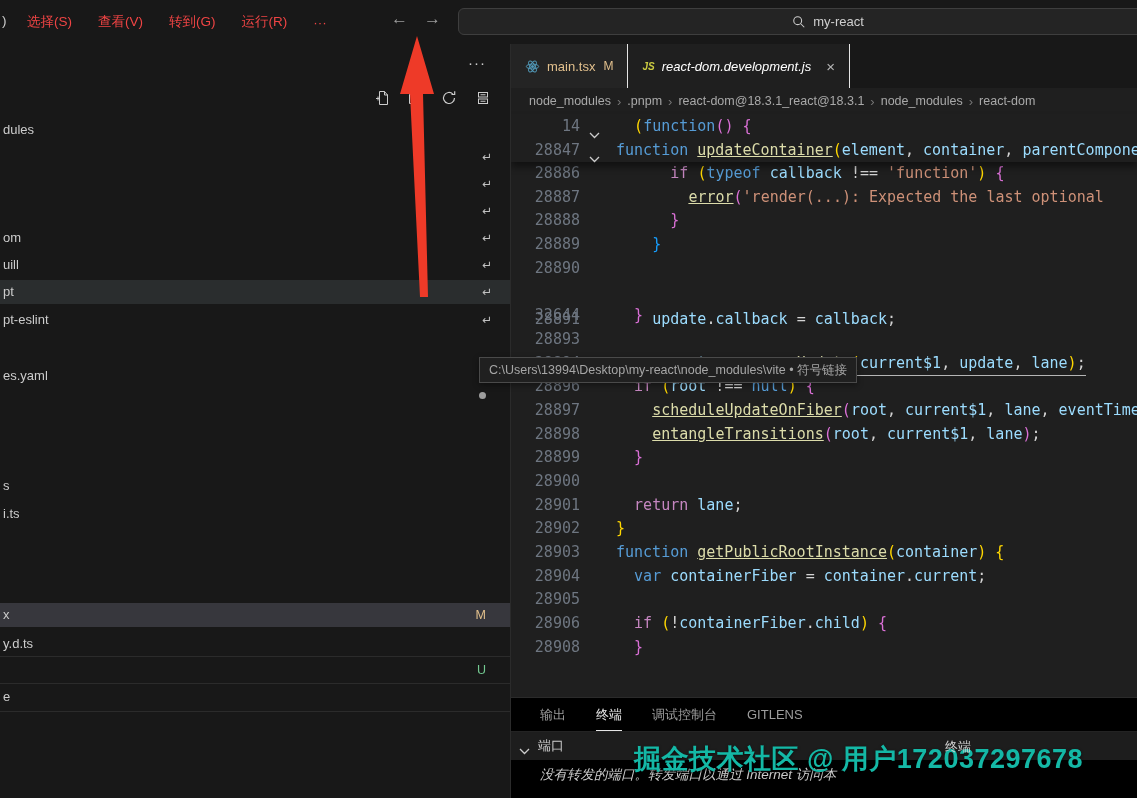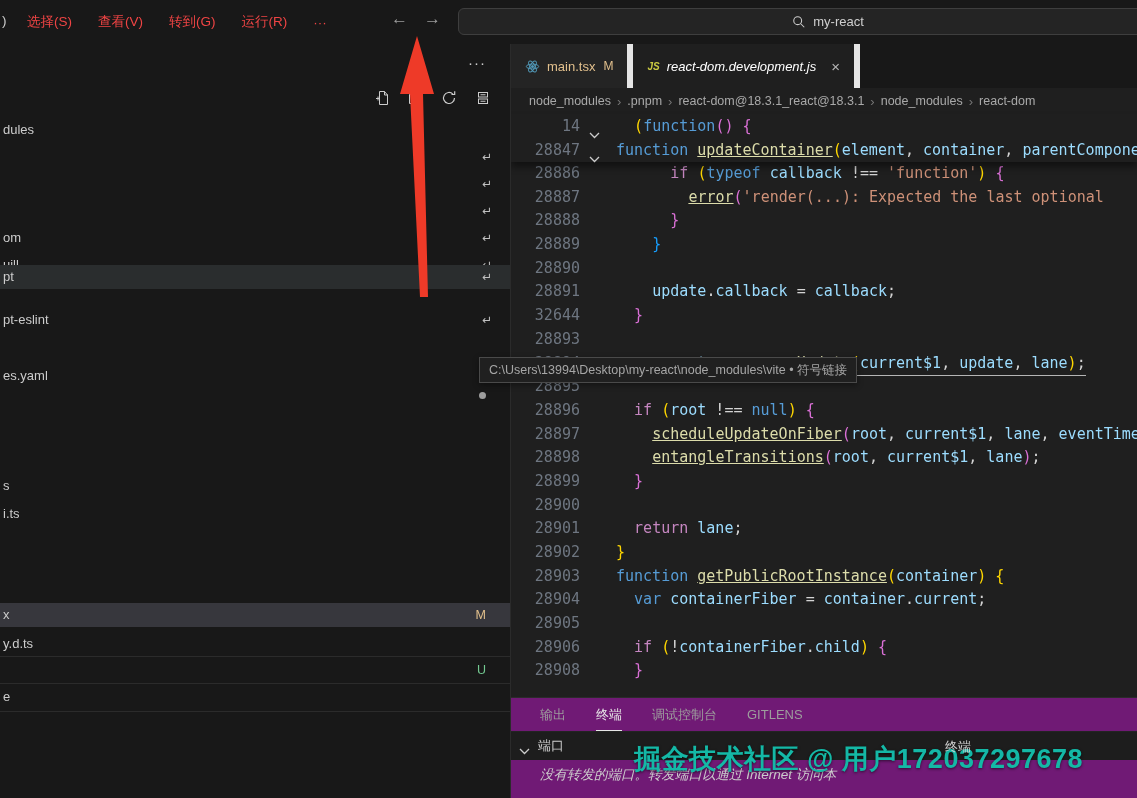--- a/index.html
+++ b/index.html
@@ -27,21 +27,21 @@
   .sb-row.selected{background:#37373d;}
   .sb-label{position:absolute;left:3px;}
   .sb-arrow{position:absolute;right:18px;top:0;color:#c0c0c0;font-size:12px;}
   .sb-badge{position:absolute;right:24px;font-size:12.5px;}
   .sb-div{position:absolute;left:0;width:100%;height:1px;background:#2b2b2b;}
   .sb-dot{position:absolute;left:479px;top:348px;width:7px;height:7px;border-radius:50%;background:#9d9d9d;}
   
   .editor{position:absolute;left:511px;top:44px;width:626px;height:653px;background:#1f1f1f;overflow:hidden;}
   .tabbar{position:absolute;top:0;left:0;right:0;height:44px;background:#181818;display:flex;}
   .tab{display:flex;align-items:center;gap:7px;padding:0 14px;font-size:13px;background:#242424;
-       border-right:6px solid #e5e5e5;white-space:nowrap;}
+       border-right:1px solid #e5e5e5;white-space:nowrap;}
   .tab.active{background:#1f1f1f;}
   .tablabel{color:#cccccc;}
   .italic{font-style:italic;}
   .tabbadge{font-size:12px;margin-left:1px;}
   .tabclose{color:#b6b6b6;font-size:15px;margin-left:8px;}
   .jsicon{color:#cbcb41;font-size:10px;font-weight:700;font-style:italic;}
   .tsxicon{display:inline-block;width:15px;height:15px;}
   .breadcrumb{position:absolute;top:44px;left:0;right:0;height:26px;display:flex;align-items:center;
               padding-left:18px;gap:6px;font-size:12.5px;color:#a9a9a9;white-space:nowrap;overflow:hidden;}
   .bsep{color:#767676;font-size:13px;}
@@ -52,21 +52,21 @@
   .cline{position:relative;height:23.7px;line-height:23.7px;white-space:pre;
          font-family:"DejaVu Sans Mono","Liberation Mono",monospace;font-size:15px;}
   .sticky .cline{height:24px;line-height:24px;}
   .lnum{display:inline-block;width:69px;text-align:right;color:#6e7681;}
   .ccode{display:inline-block;margin-left:36px;}
   .ccode.uline{border-bottom:1px solid #b5b5b5;}
   .chev{position:absolute;left:78px;top:8px;}
   .tk-kw{color:#569cd6;} .tk-ctrl{color:#c586c0;} .tk-fn{color:#dcdcaa;text-decoration:underline;} .tk-var{color:#9cdcfe;}
   .tk-str{color:#ce9178;} .tk-pl{color:#d4d4d4;} .tk-b1{color:#ffd700;} .tk-b2{color:#da70d6;} .tk-b3{color:#179fff;}
   
-  .panel{position:absolute;left:511px;top:697px;width:626px;height:101px;background:#701a75;
+  .panel{position:absolute;left:511px;top:697px;width:626px;height:101px;background:#000000;
          border-top:1px solid #2b2b2b;box-sizing:border-box;}
   .paneltabs{position:absolute;top:0;left:0;right:0;height:33px;display:flex;align-items:center;
              padding-left:29px;gap:30px;border-bottom:1px solid #232323;}
   .ptab{position:relative;font-size:13px;color:#9d9d9d;height:33px;line-height:33px;cursor:default;}
   .ptab.active{color:#e7e7e7;}
   .ptab.active::after{content:"";position:absolute;left:0;right:0;bottom:0;height:1px;background:#e7e7e7;}
   .portshdr{position:absolute;top:34px;left:0;right:0;height:28px;background:#1d1d1d;display:flex;
             align-items:center;gap:8px;padding-left:8px;font-size:13px;color:#cccccc;}
   .termlabel{position:absolute;left:434px;top:40px;font-size:13px;color:#d0d0d0;z-index:65;}
   .portsmsg{position:absolute;left:29px;top:68px;font-size:13.5px;color:#cccccc;white-space:nowrap;font-style:italic;}
@@ -149,21 +149,21 @@
           <span class="sb-arrow">↵</span>
         </div>
         <div class="sb-row" style="top: 182px;">
           <span class="sb-label">om</span>
           <span class="sb-arrow">↵</span>
         </div>
         <div class="sb-row" style="top: 209px;">
           <span class="sb-label">uill</span>
           <span class="sb-arrow">↵</span>
         </div>
-        <div class="sb-row hover" style="top: 221px; text-align: center;">
+        <div class="sb-row hover" style="top: 236px; text-align: center;">
           <span class="sb-label">pt</span>
           <span class="sb-arrow">↵</span>
         </div>
         <div class="sb-row" style="top: 264px;">
           <span class="sb-label">pt-eslint</span>
           <span class="sb-arrow">↵</span>
         </div>
         <div class="sb-row" style="top: 320px;">
           <span class="sb-label">es.yaml</span>
         </div>
@@ -229,25 +229,24 @@
         <div class="cline"><span class="lnum">28847</span><span class="chev"><svg width="11" height="7" viewBox="0 0 11 7">
               <path d="M1 1l4.5 4.5L10 1" fill="none" stroke="#cccccc" stroke-width="1.3"></path>
             </svg></span><span class="ccode" style="padding-left: 0px;"><span class="tk-kw">function </span><span class="tk-fn">updateContainer</span><span class="tk-b1">(</span><span class="tk-var">element</span><span class="tk-pl">, </span><span class="tk-var">container</span><span class="tk-pl">, </span><span class="tk-var">parentComponent</span></span></div>
       </div>
     <div class="codearea">
         <div class="cline"><span class="lnum">28886</span><span class="ccode" style="padding-left: 54.3px;"><span class="tk-ctrl">if </span><span class="tk-b1">(</span><span class="tk-kw">typeof </span><span class="tk-var">callback</span><span class="tk-pl"> !== </span><span class="tk-str">'function'</span><span class="tk-b1">) </span><span class="tk-b2">{</span></span></div>
         <div class="cline"><span class="lnum">28887</span><span class="ccode" style="padding-left: 72.4px;"><span class="tk-fn">error</span><span class="tk-b2">(</span><span class="tk-str">'render(...): Expected the last optional </span></span></div>
         <div class="cline"><span class="lnum">28888</span><span class="ccode" style="padding-left: 54.3px;"><span class="tk-b2">}</span></span></div>
         <div class="cline"><span class="lnum">28889</span><span class="ccode" style="padding-left: 36.2px;"><span class="tk-b3">}</span></span></div>
         <div class="cline"><span class="lnum">28890</span><span class="ccode" style="padding-left: 0px;"></span></div>
-        <div class="cline"><span class="lnum">28891</span><span class="ccode" style="padding-left: 36.2px;"><span class="tk-var">update</span><span class="tk-pl">.</span><span class="tk-var">callback</span><span class="tk-pl"> = </span><span class="tk-var">callback</span><span class="tk-pl">;</span></span></div>
+        <div class="cline"><span class="lnum">28891</span><span class="ccode" style="padding-left: 36.2px; margin-top: 28px;"><span class="tk-var">update</span><span class="tk-pl">.</span><span class="tk-var">callback</span><span class="tk-pl"> = </span><span class="tk-var">callback</span><span class="tk-pl">;</span></span></div>
         <div class="cline"><span class="lnum">32644</span><span class="ccode" style="padding-left: 18.1px;"><span class="tk-b2">}</span></span></div>
         <div class="cline"><span class="lnum">28893</span><span class="ccode" style="padding-left: 0px;"></span></div>
         <div class="cline"><span class="lnum">28894</span><span class="ccode uline" style="padding-left: 18.1px;"><span class="tk-kw">var </span><span class="tk-var">root</span><span class="tk-pl"> = </span><span class="tk-fn">enqueueUpdate</span><span class="tk-b1">(</span><span class="tk-var">current$1</span><span class="tk-pl">, </span><span class="tk-var">update</span><span class="tk-pl">, </span><span class="tk-var">lane</span><span class="tk-b1">)</span><span class="tk-pl">;</span></span></div>
-        <div class="cline"><span class="lnum">28895</span><span class="ccode" style="padding-left: 0px;"></span></div>
         <div class="cline"><span class="lnum">28896</span><span class="ccode" style="padding-left: 18.1px;"><span class="tk-ctrl">if </span><span class="tk-b1">(</span><span class="tk-var">root</span><span class="tk-pl"> !== </span><span class="tk-kw">null</span><span class="tk-b1">)</span><span class="tk-pl"> </span><span class="tk-b2">{</span></span></div>
         <div class="cline"><span class="lnum">28897</span><span class="ccode" style="padding-left: 36.2px;"><span class="tk-fn">scheduleUpdateOnFiber</span><span class="tk-b2">(</span><span class="tk-var">root</span><span class="tk-pl">, </span><span class="tk-var">current$1</span><span class="tk-pl">, </span><span class="tk-var">lane</span><span class="tk-pl">, </span><span class="tk-var">eventTime</span></span></div>
         <div class="cline"><span class="lnum">28898</span><span class="ccode" style="padding-left: 36.2px;"><span class="tk-fn">entangleTransitions</span><span class="tk-b2">(</span><span class="tk-var">root</span><span class="tk-pl">, </span><span class="tk-var">current$1</span><span class="tk-pl">, </span><span class="tk-var">lane</span><span class="tk-b2">)</span><span class="tk-pl">;</span></span></div>
         <div class="cline"><span class="lnum">28899</span><span class="ccode" style="padding-left: 18.1px;"><span class="tk-b2">}</span></span></div>
         <div class="cline"><span class="lnum">28900</span><span class="ccode" style="padding-left: 0px;"></span></div>
         <div class="cline"><span class="lnum">28901</span><span class="ccode" style="padding-left: 18.1px;"><span class="tk-ctrl">return </span><span class="tk-var">lane</span><span class="tk-pl">;</span></span></div>
         <div class="cline"><span class="lnum">28902</span><span class="ccode" style="padding-left: 0px;"><span class="tk-b1">}</span></span></div>
         <div class="cline"><span class="lnum">28903</span><span class="ccode" style="padding-left: 0px;"><span class="tk-kw">function </span><span class="tk-fn">getPublicRootInstance</span><span class="tk-b1">(</span><span class="tk-var">container</span><span class="tk-b1">)</span><span class="tk-pl"> </span><span class="tk-b1">{</span></span></div>
         <div class="cline"><span class="lnum">28904</span><span class="ccode" style="padding-left: 18.1px;"><span class="tk-kw">var </span><span class="tk-var">containerFiber</span><span class="tk-pl"> = </span><span class="tk-var">container</span><span class="tk-pl">.</span><span class="tk-var">current</span><span class="tk-pl">;</span></span></div>
         <div class="cline"><span class="lnum">28905</span><span class="ccode" style="padding-left: 0px;"></span></div>

